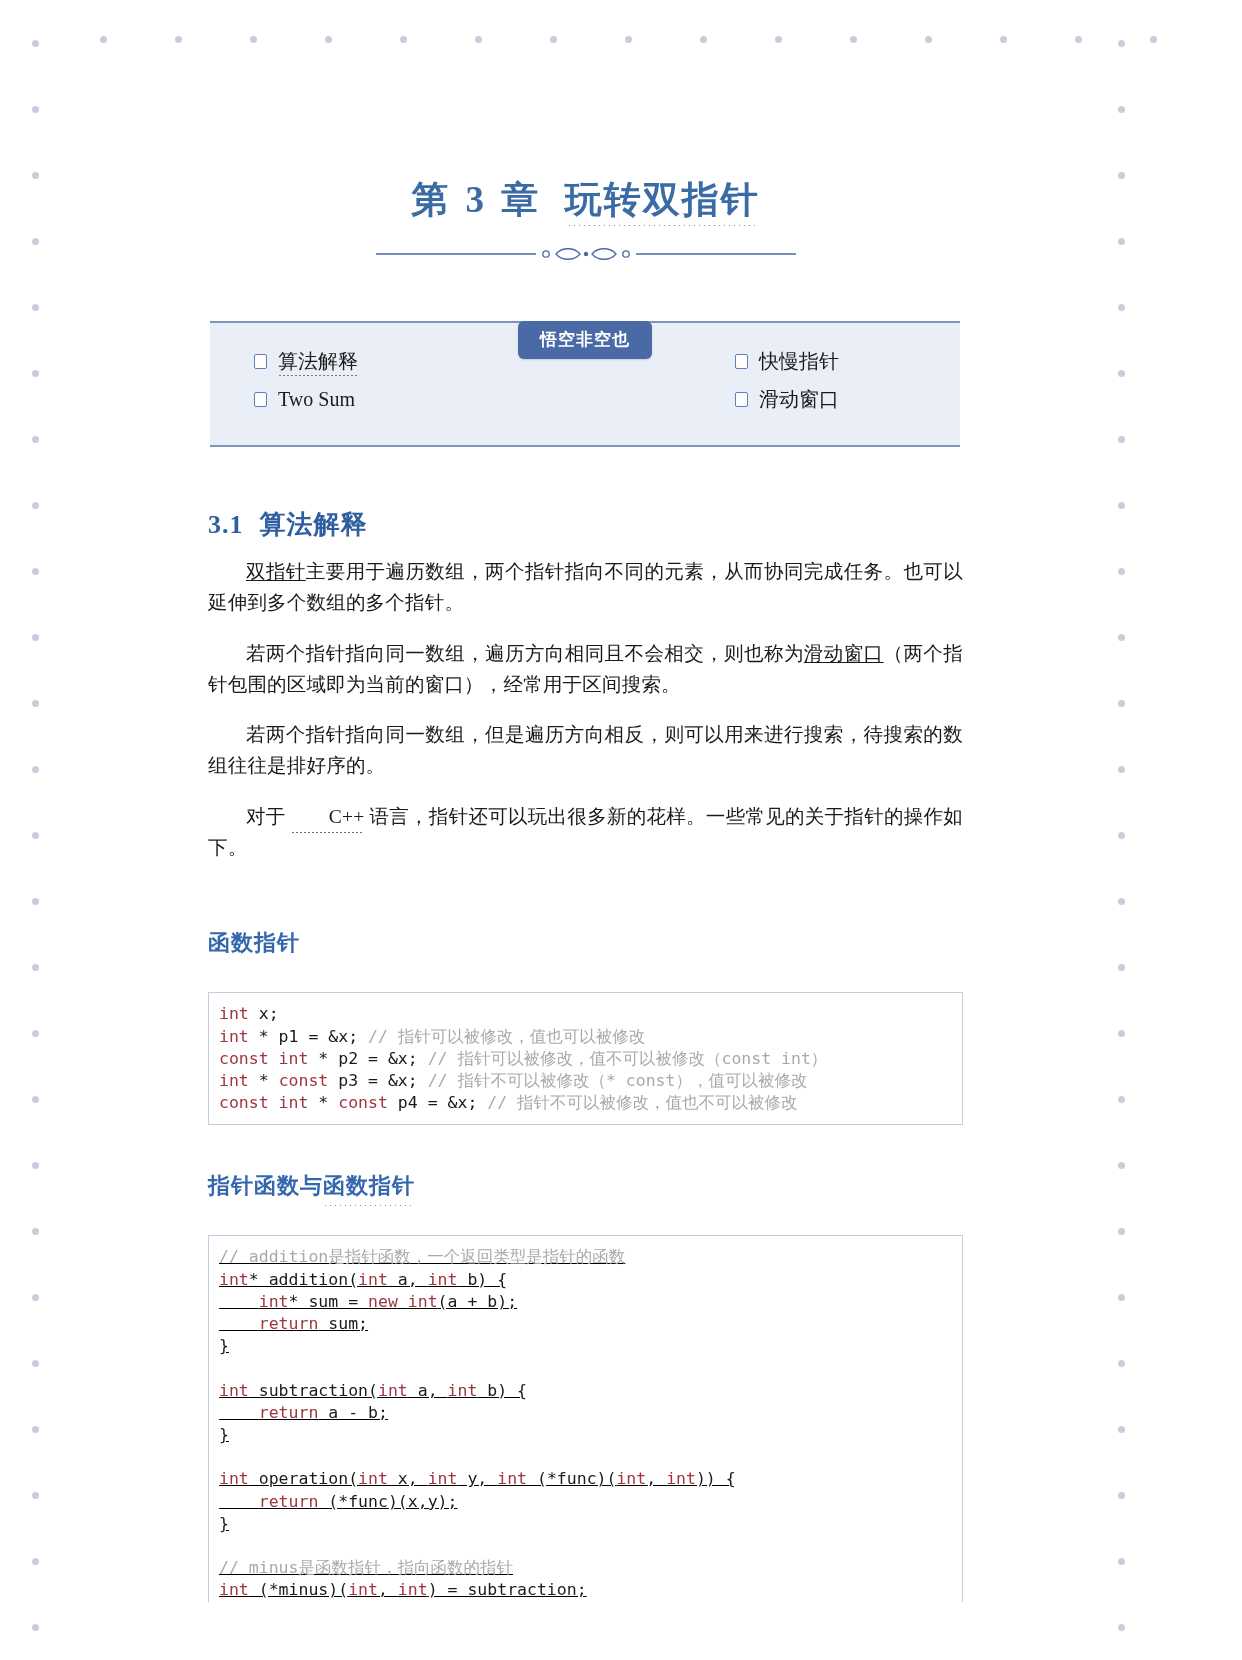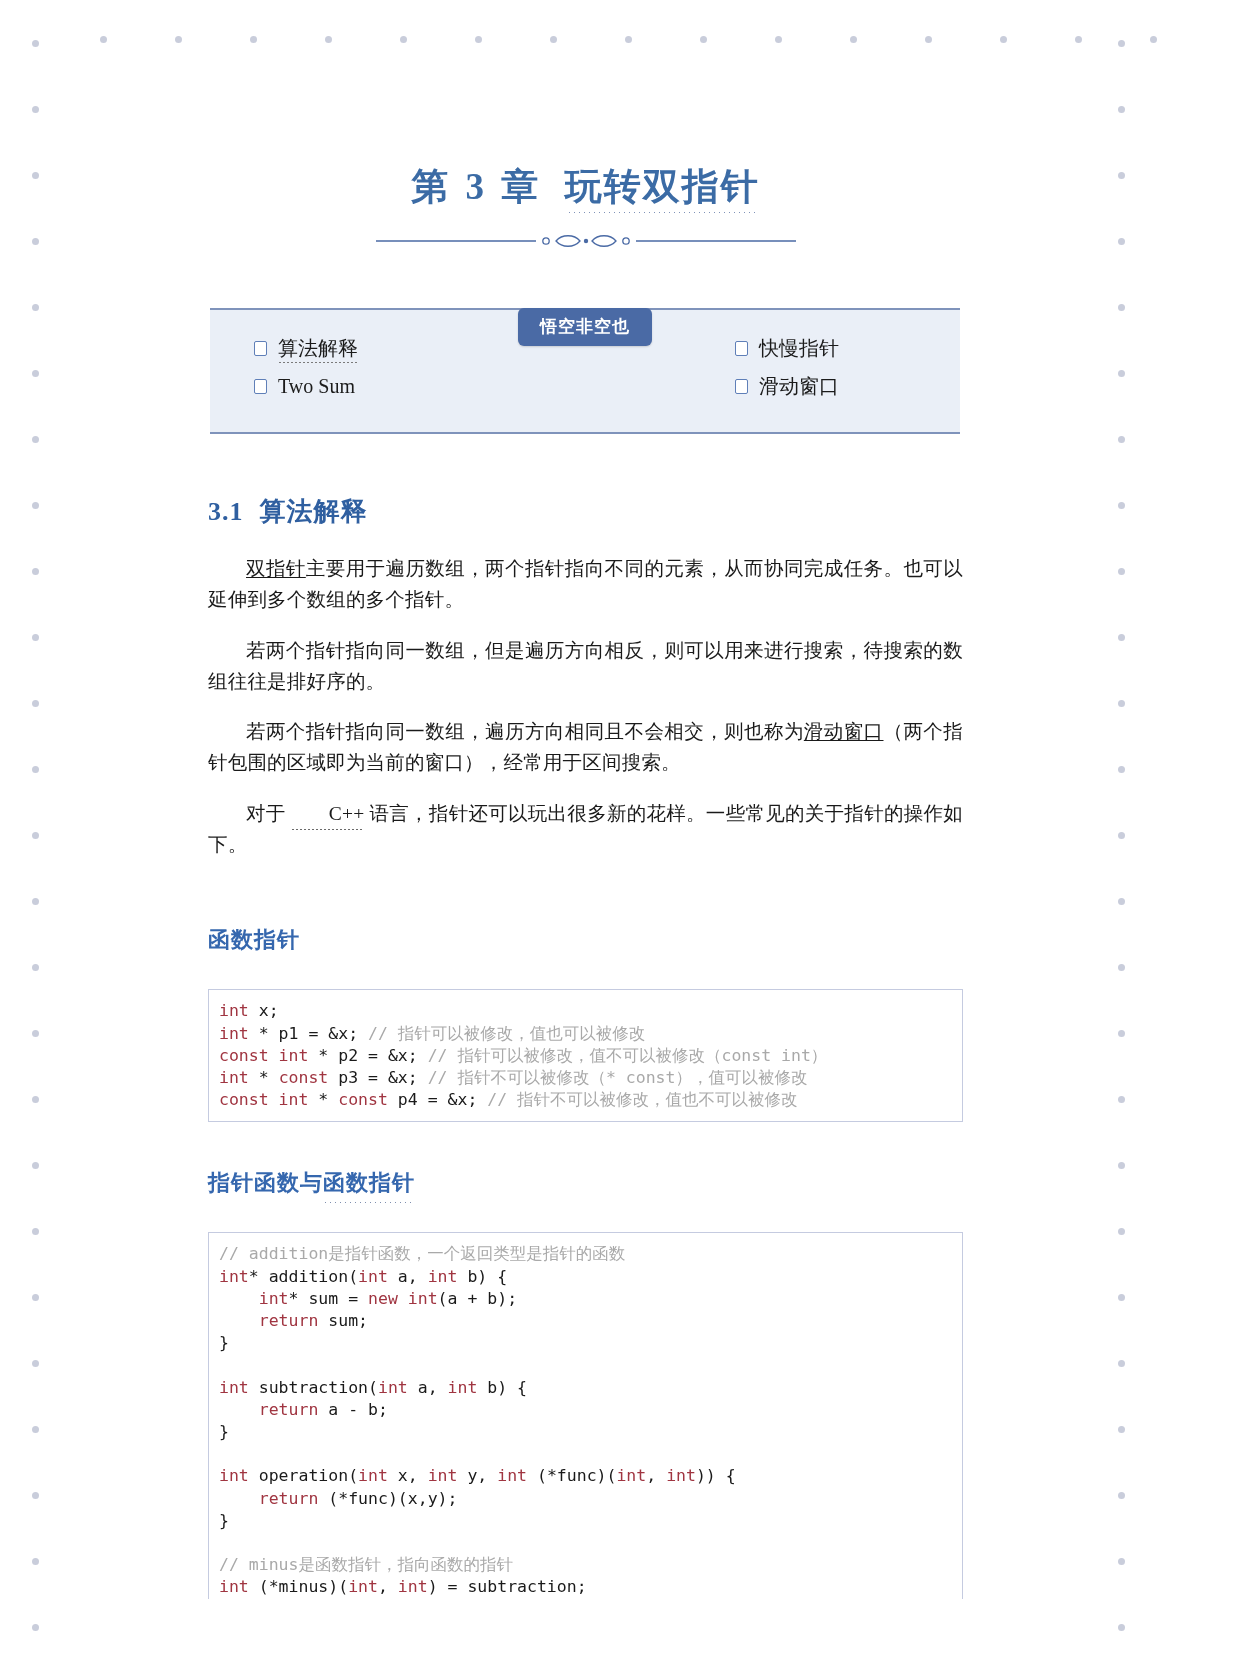--- a/index.html
+++ b/index.html
@@ -50,21 +50,21 @@
   .page {
     position: absolute;
     left: 0;
     top: 0;
     width: 1242px;
     height: 1660px;
   }
   .content {
     position: absolute;
     left: 208px;
-    top: 0;
+    top: 13px;
     width: 755px;
   }
 
   
   .chapter-title {
     text-align: center;
     color: #3b6ba5;
     font-size: 37px;
     font-weight: bold;
     letter-spacing: 2px;
@@ -172,21 +172,21 @@
     margin-top: 60px;
     color: #2f5fa0;
     font-size: 26px;
     font-weight: bold;
     letter-spacing: 1px;
   }
   .section-head .num { margin-right: 16px; }
 
   
   .para {
-    margin-top: 24px;
+    margin-top: 14px;
     font-size: 19.5px;
     line-height: 31px;
     color: #1a1a1a;
     text-indent: 38px;
     text-align: justify;
     letter-spacing: 0.2px;
   }
   .para.tight { margin-top: 1px; }
   .u { text-decoration: underline; text-underline-offset: 2px; }
   .u-dot {
@@ -231,20 +231,21 @@
     border: 1px solid #c5cbe0;
     background: #ffffff;
     padding: 10px 0 10px 10px;
     box-sizing: border-box;
     width: 755px;
     overflow: hidden;
   }
   .code-block.clipped {
     border-bottom: none;
     padding-bottom: 0;
+    text-decoration: underline;
   }
   pre.code {
     margin: 0;
     font-family: "DejaVu Sans Mono", "Liberation Mono", monospace;
     font-size: 16.5px;
     line-height: 22.2px;
     color: #1a1a1a;
     white-space: pre;
     letter-spacing: 0px;
   }
@@ -392,25 +393,25 @@
 
     
     <div class="section-head">
       <span class="num">3.1</span><span>算法解释</span>
     </div>
 
     <p class="para">
       <span class="u">双指针</span><span>主要用于遍历数组，两个指针指向不同的元素，从而协同完成任务。也可以延伸到多个数组的多个指针。</span>
     </p>
 
-    <p class="para tight">若两个指针指向同一数组，但是遍历方向相反，则可以用来进行搜索，待搜索的数组往往是排好序的。</p>
-
     <p class="para tight">
       <span>若两个指针指向同一数组，遍历方向相同且不会相交，则也称为</span><span class="u">滑动窗口</span><span>（两个指针包围的区域即为当前的窗口），经常用于区间搜索。</span>
     </p>
+
+    <p class="para tight">若两个指针指向同一数组，但是遍历方向相反，则可以用来进行搜索，待搜索的数组往往是排好序的。</p>
 
     <p class="para tight">
       <span>对于 </span><span class="u-dot">C++</span><span> 语言，指针还可以玩出很多新的花样。一些常见的关于指针的操作如下。</span>
     </p>
 
     
     <div class="sub-head">
       <span>函数指针</span>
     </div>
     <div class="code-block">

